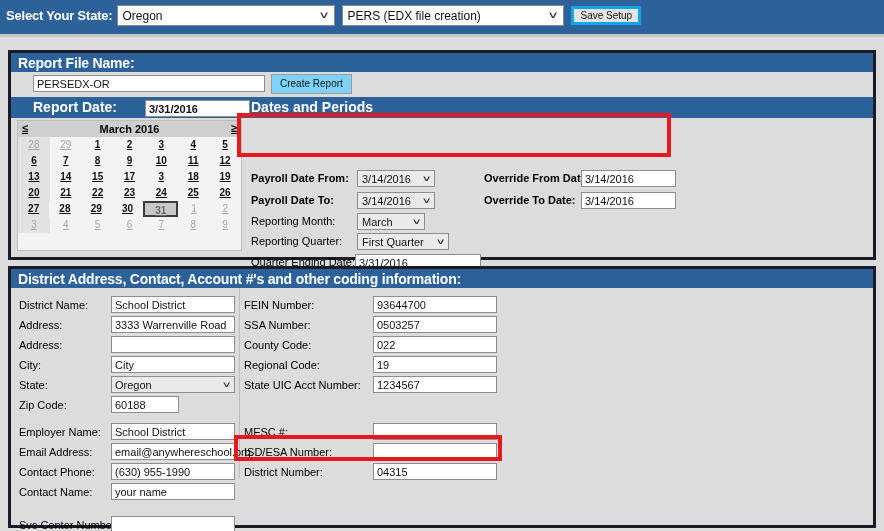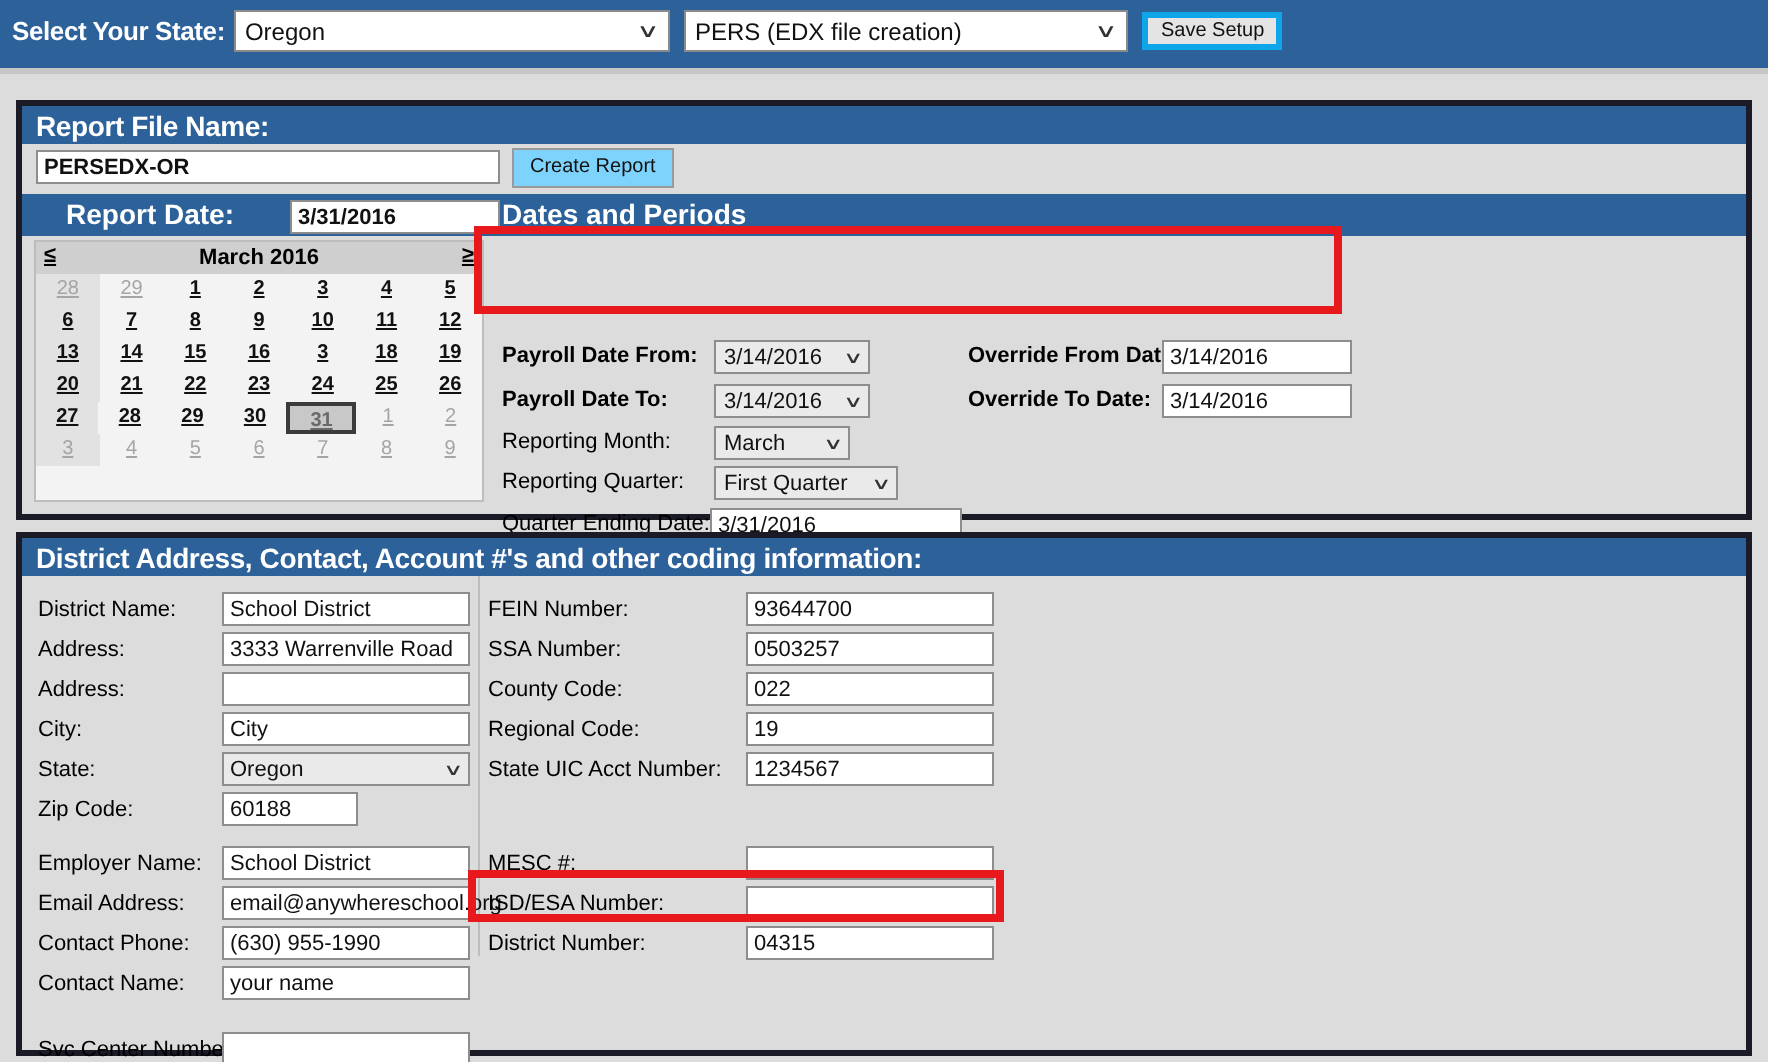--- a/index.html
+++ b/index.html
@@ -56,21 +56,21 @@
   .bluebar .ttl{font-size:14px;letter-spacing:-0.2px;}
 
   
   #rfn-bar{position:absolute;left:0;top:0;width:862px;height:19px;padding-left:7px;}
   #rfn-row{position:absolute;left:0;top:19px;width:862px;height:23px;display:flex;align-items:center;}
   .txt{
     background:#ffffff;border:1px solid #8d8d8d;height:17px;
     font-size:11px;padding:0 3px;box-sizing:border-box;
     display:flex;align-items:center;color:#111;
   }
-  #report-file-name-input{width:232px;margin-left:7px;font-weight:bold;}
+  #report-file-name-input{width:232px;margin-left:22px;}
   #create-report-btn{height:18px;border:1px solid #9a9a9a;background:#7dd3fc;font-size:10px;
     display:flex;align-items:center;justify-content:center;padding:0 8px;margin-left:6px;color:#111;}
 
   
   #rd-bar{position:absolute;left:0;top:44px;width:862px;height:21px;}
   #rd-title{position:absolute;left:22px;top:0;line-height:21px;font-size:14px;font-weight:bold;color:#fff;}
   #report-date-input{position:absolute;left:134px;top:3px;width:105px;}
   #dp-title{position:absolute;left:240px;top:0;line-height:21px;font-size:14px;font-weight:bold;color:#fff;}
 
   
@@ -183,21 +183,21 @@
             <div class="d-cur">8</div>
             <div class="d-cur">9</div>
             <div class="d-cur">10</div>
             <div class="d-cur">11</div>
             <div class="d-cur">12</div>
           </div>
           <div class="cal-week">
             <div class="sun-col d-cur">13</div>
             <div class="d-cur">14</div>
             <div class="d-cur">15</div>
-            <div class="d-cur">16</div>
+            <div class="d-cur">17</div>
             <div class="d-cur">3</div>
             <div class="d-cur">18</div>
             <div class="d-cur">19</div>
           </div>
           <div class="cal-week">
             <div class="sun-col d-cur">20</div>
             <div class="d-cur">21</div>
             <div class="d-cur">22</div>
             <div class="d-cur">23</div>
             <div class="d-cur">24</div>

